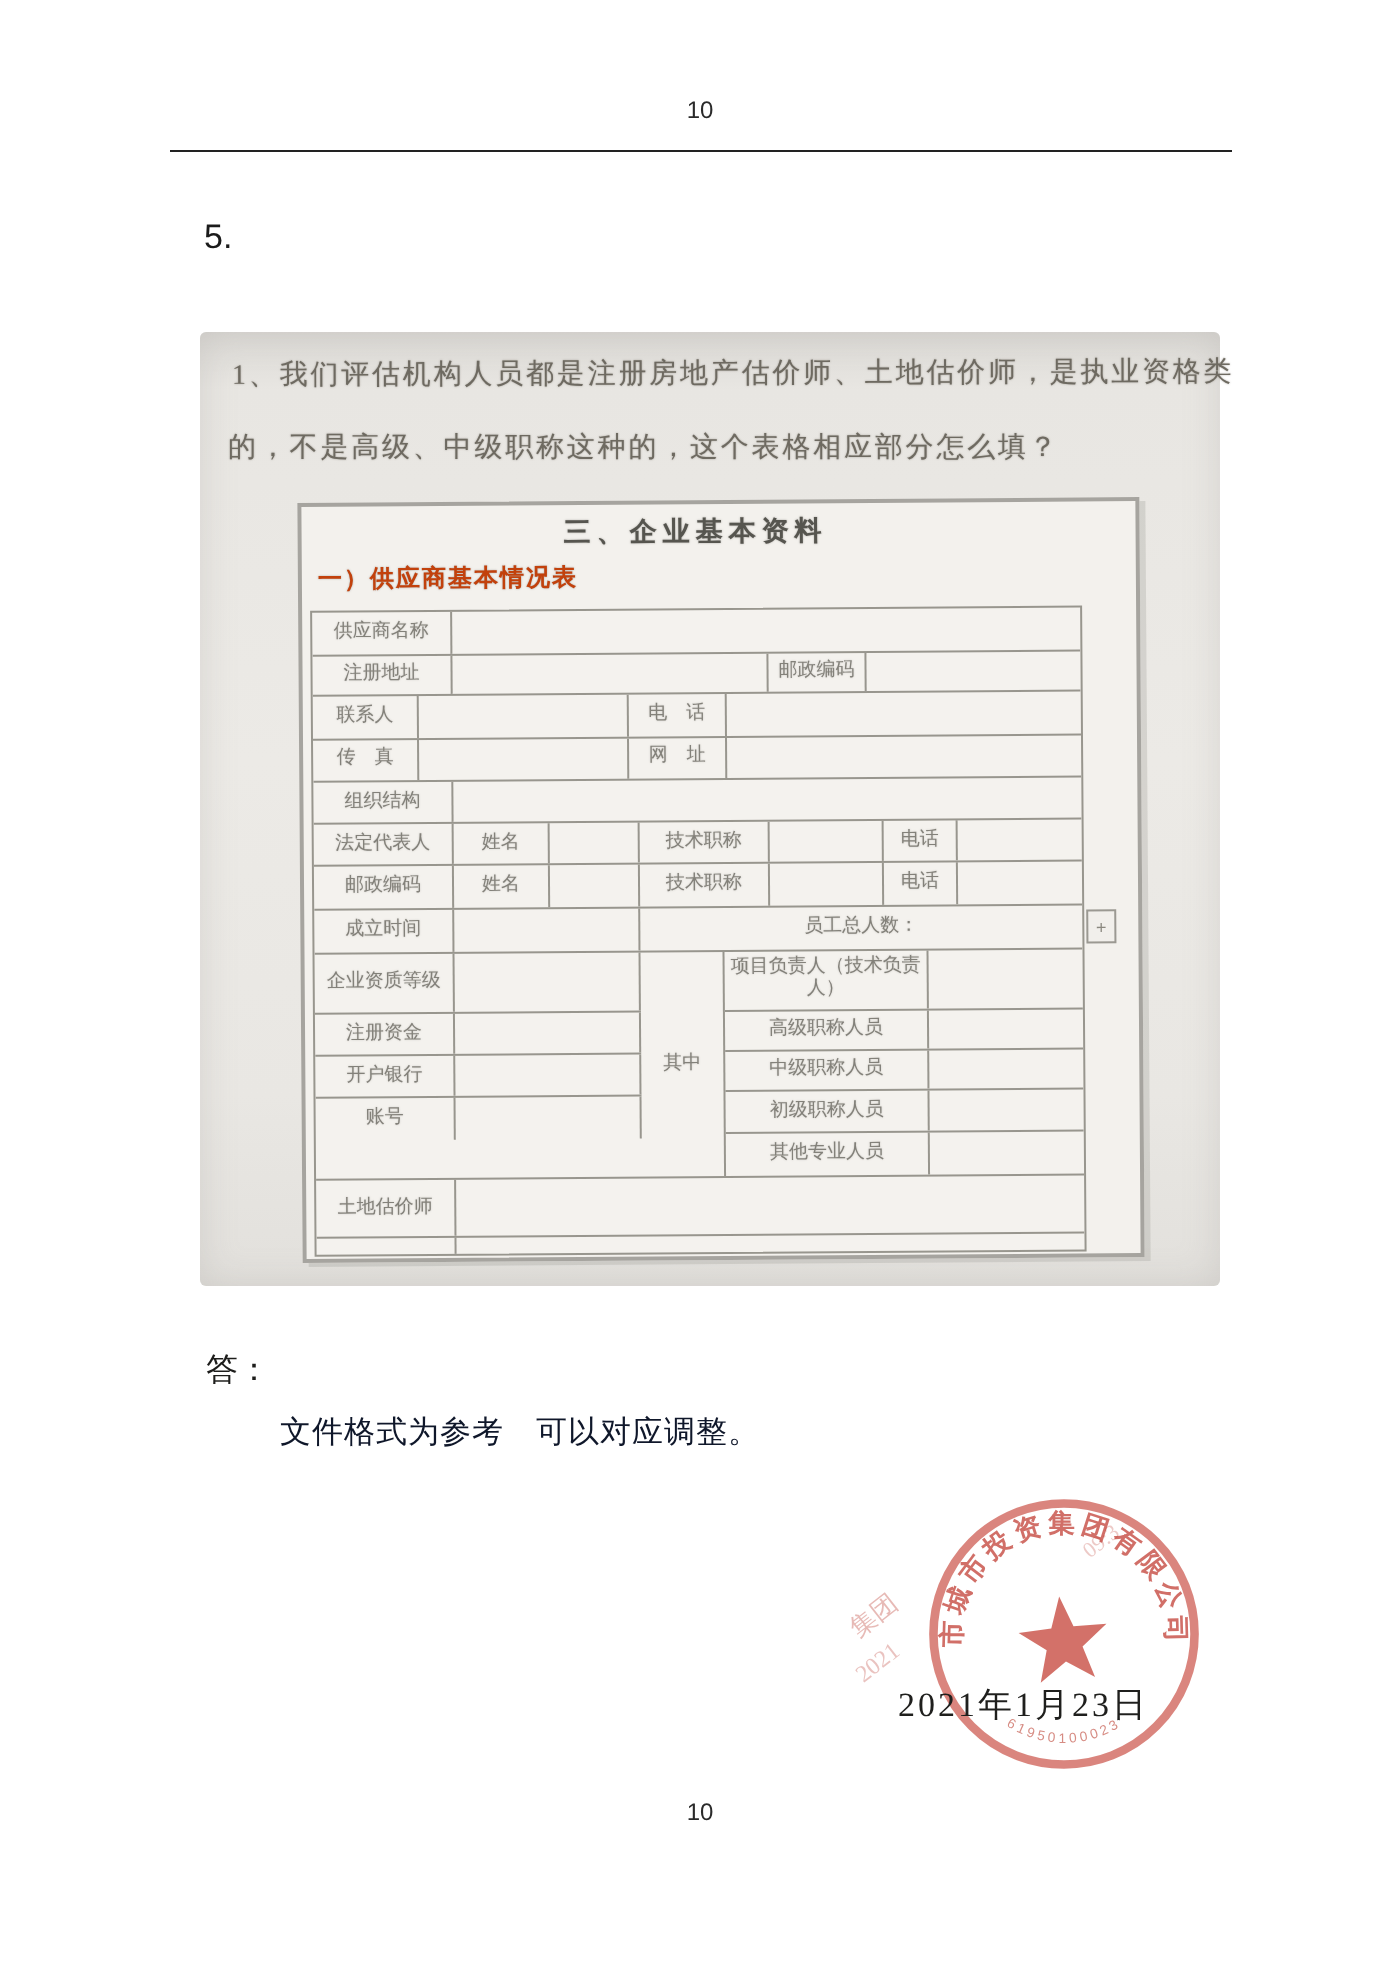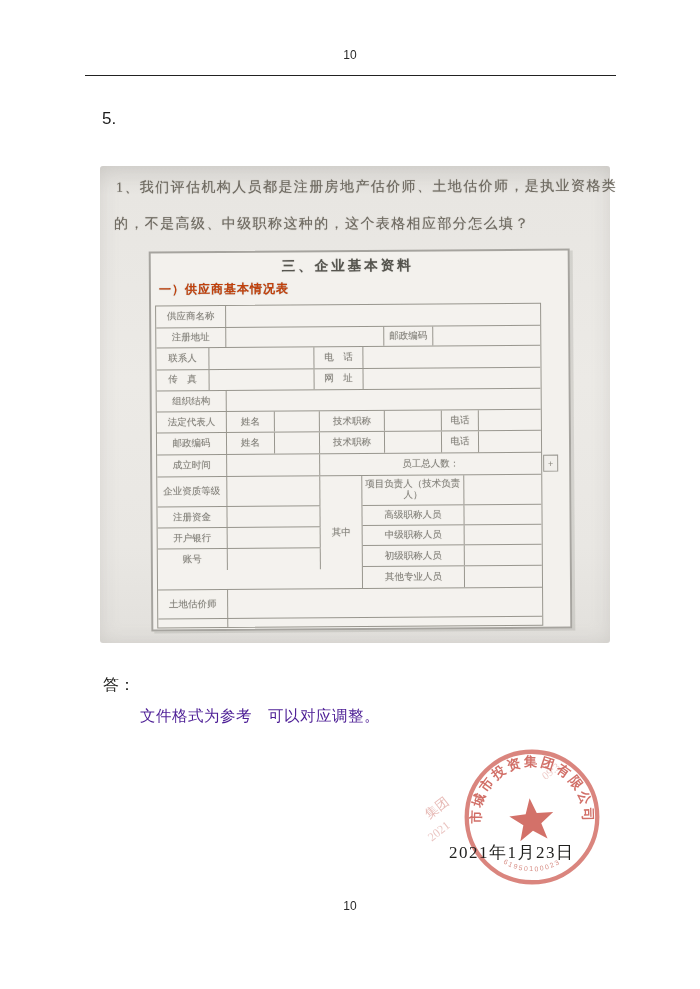--- a/index.html
+++ b/index.html
@@ -48,21 +48,21 @@
   .h22{height:22px}.h20{height:20px}.h21{height:21px}.h30{height:30px}.h29{height:29px}
   .h10{height:10px;border-bottom:none}.h43{height:43px}.h113{height:113px}
   .plusbox{position:absolute;left:391px;top:204px;width:15px;height:17px;box-sizing:border-box;
            border:1px solid #9b9992;background:#f1efeb;display:flex;align-items:center;
            justify-content:center;font-size:9px;color:#8a887f;}
 
   
   .ans-label{position:absolute;left:103px;top:675px;font-family:"Liberation Serif",serif;
              font-size:16px;color:#1d1d1b;}
   .ans-text{position:absolute;left:140px;top:706px;font-family:"Liberation Serif",serif;
-            font-size:15.5px;color:#4c1d95;letter-spacing:.5px;}
+            font-size:15.5px;color:#0f172a;letter-spacing:.5px;}
 
   
   .stamp{position:absolute;left:447px;top:744px;z-index:4;opacity:.93;}
   .wm{position:absolute;z-index:3;font-family:"Liberation Serif",serif;color:rgba(198,90,80,.42);
       white-space:nowrap;}
   .wm1{left:424px;top:799px;font-size:13px;transform:rotate(-38deg);}
   .wm2{left:427px;top:824px;font-size:12px;transform:rotate(-38deg);color:rgba(198,90,80,.36);}
   .wm3{left:541px;top:765px;font-size:11px;transform:rotate(-38deg);color:rgba(198,90,80,.32);}
   .date-line{position:absolute;left:449px;top:841px;z-index:6;font-family:"Liberation Serif",serif;
              font-size:17px;color:#1f1f1d;letter-spacing:1.5px;white-space:nowrap;}

